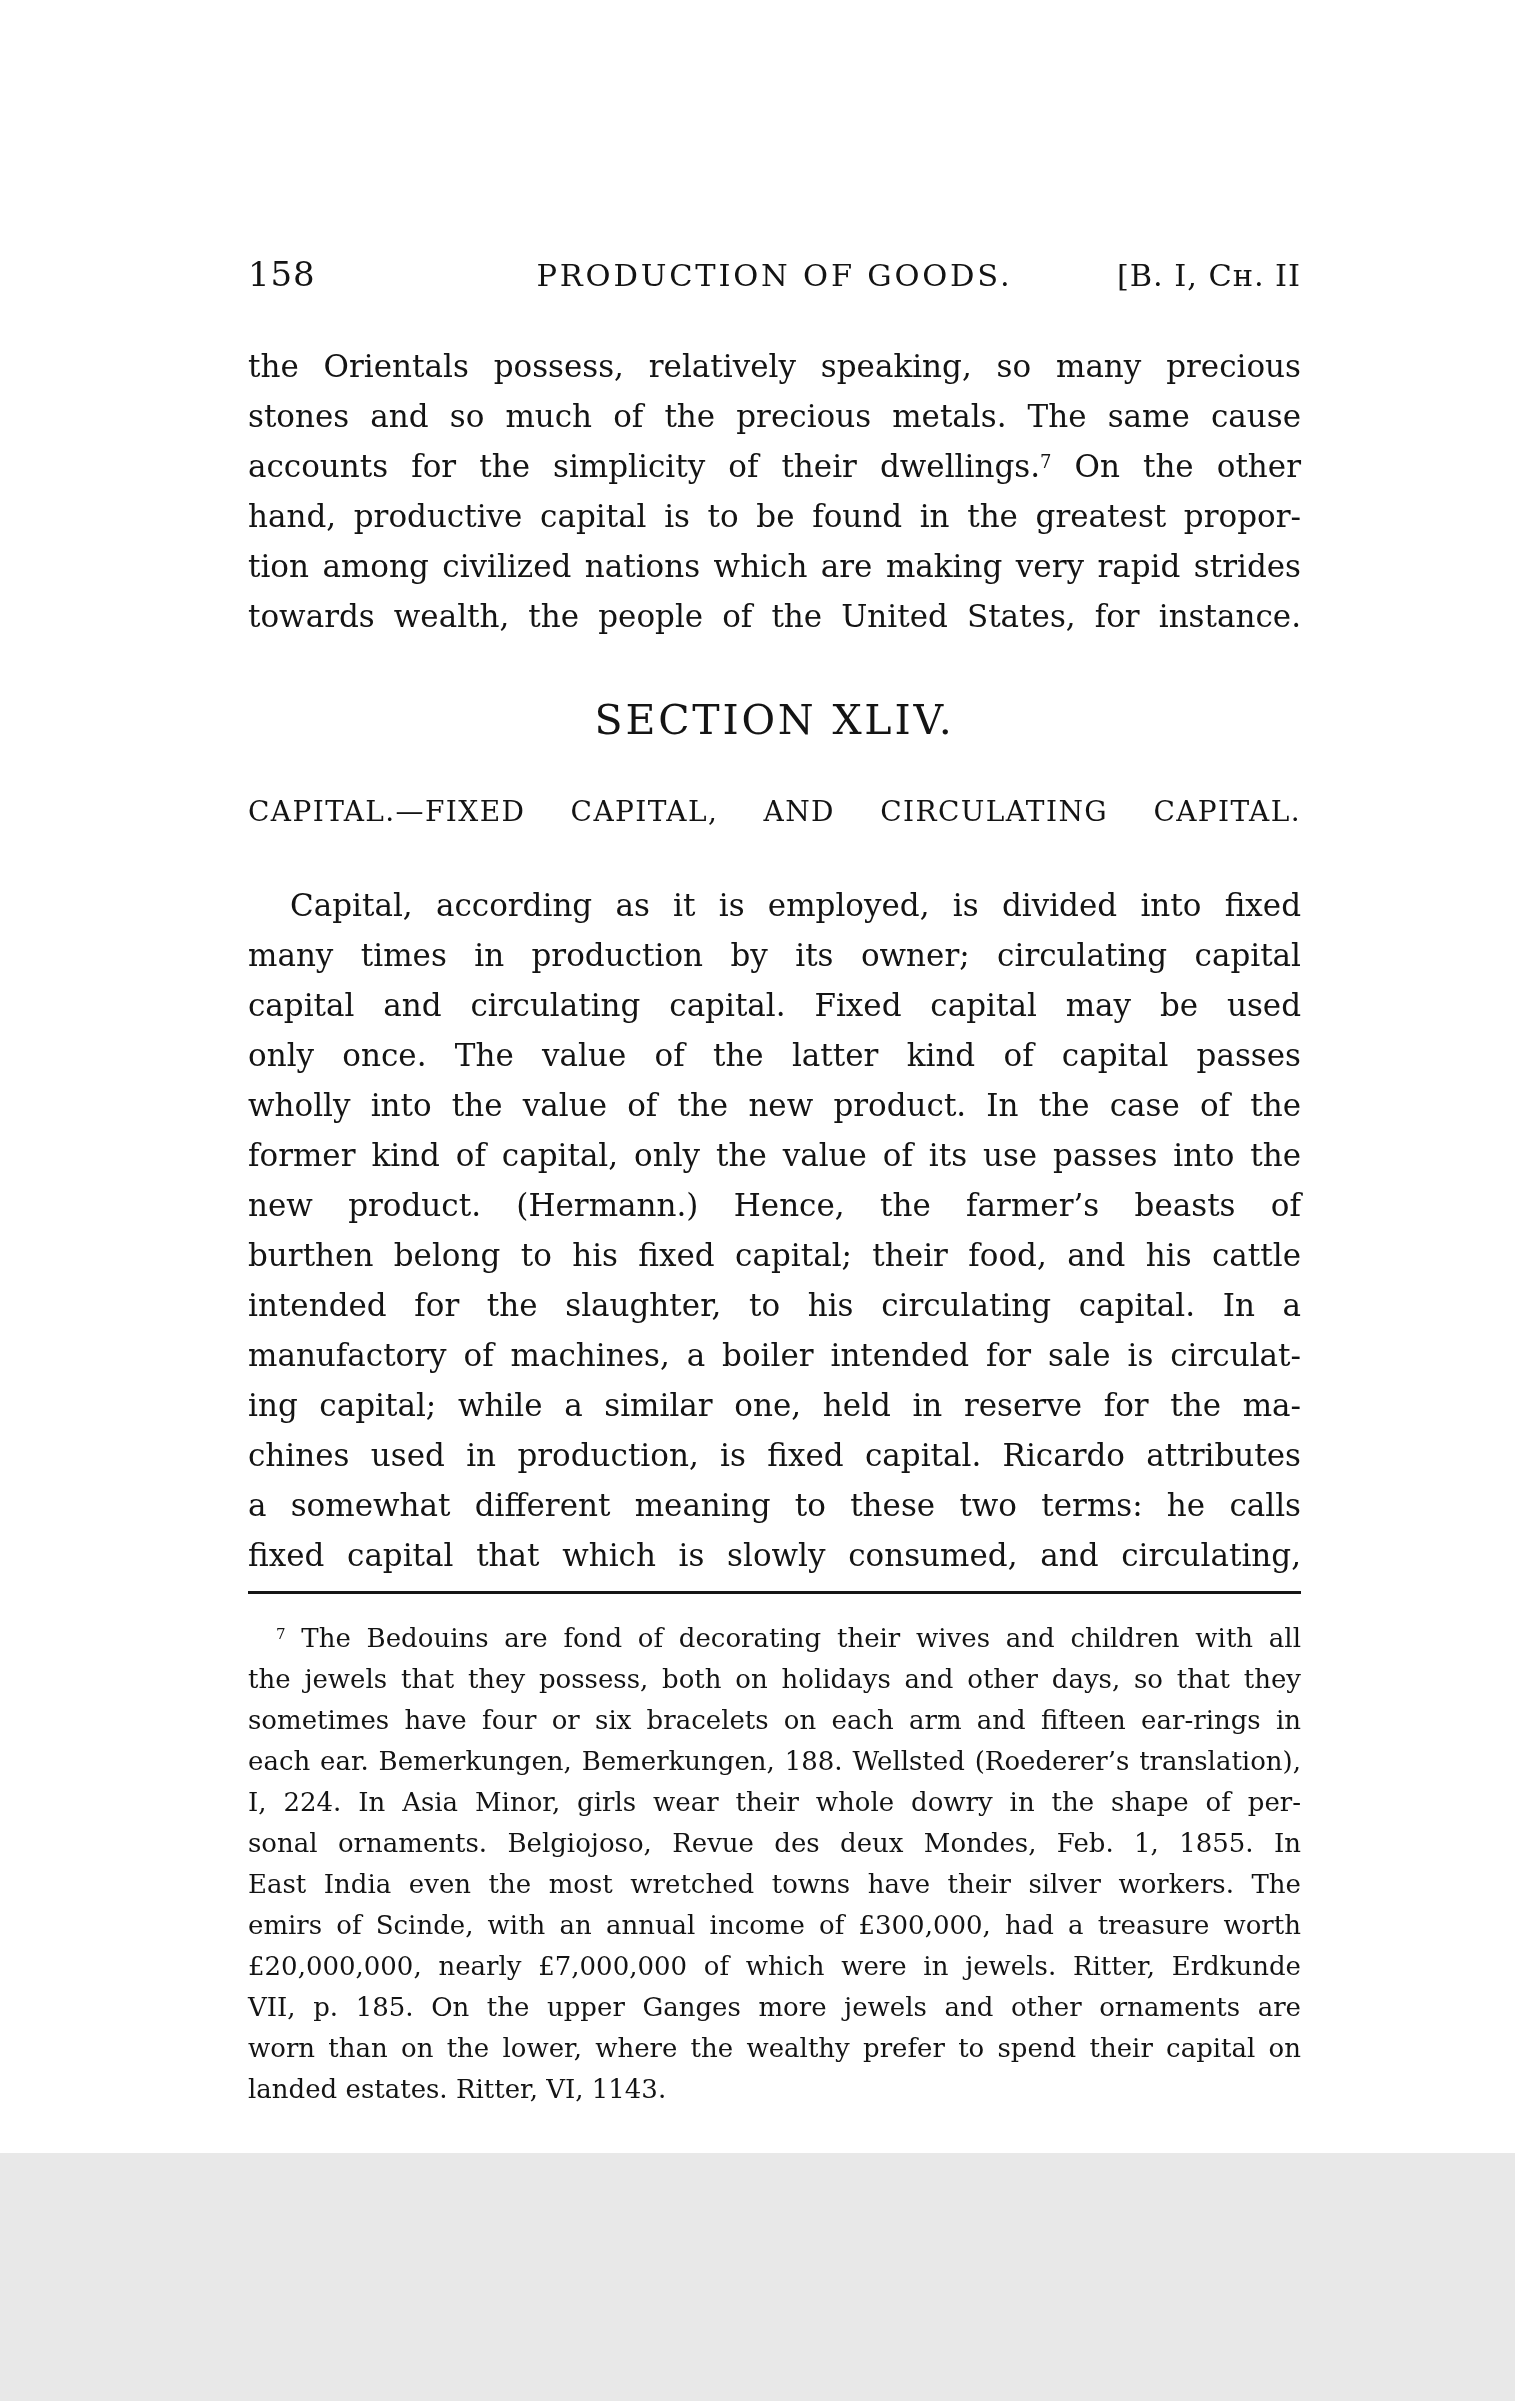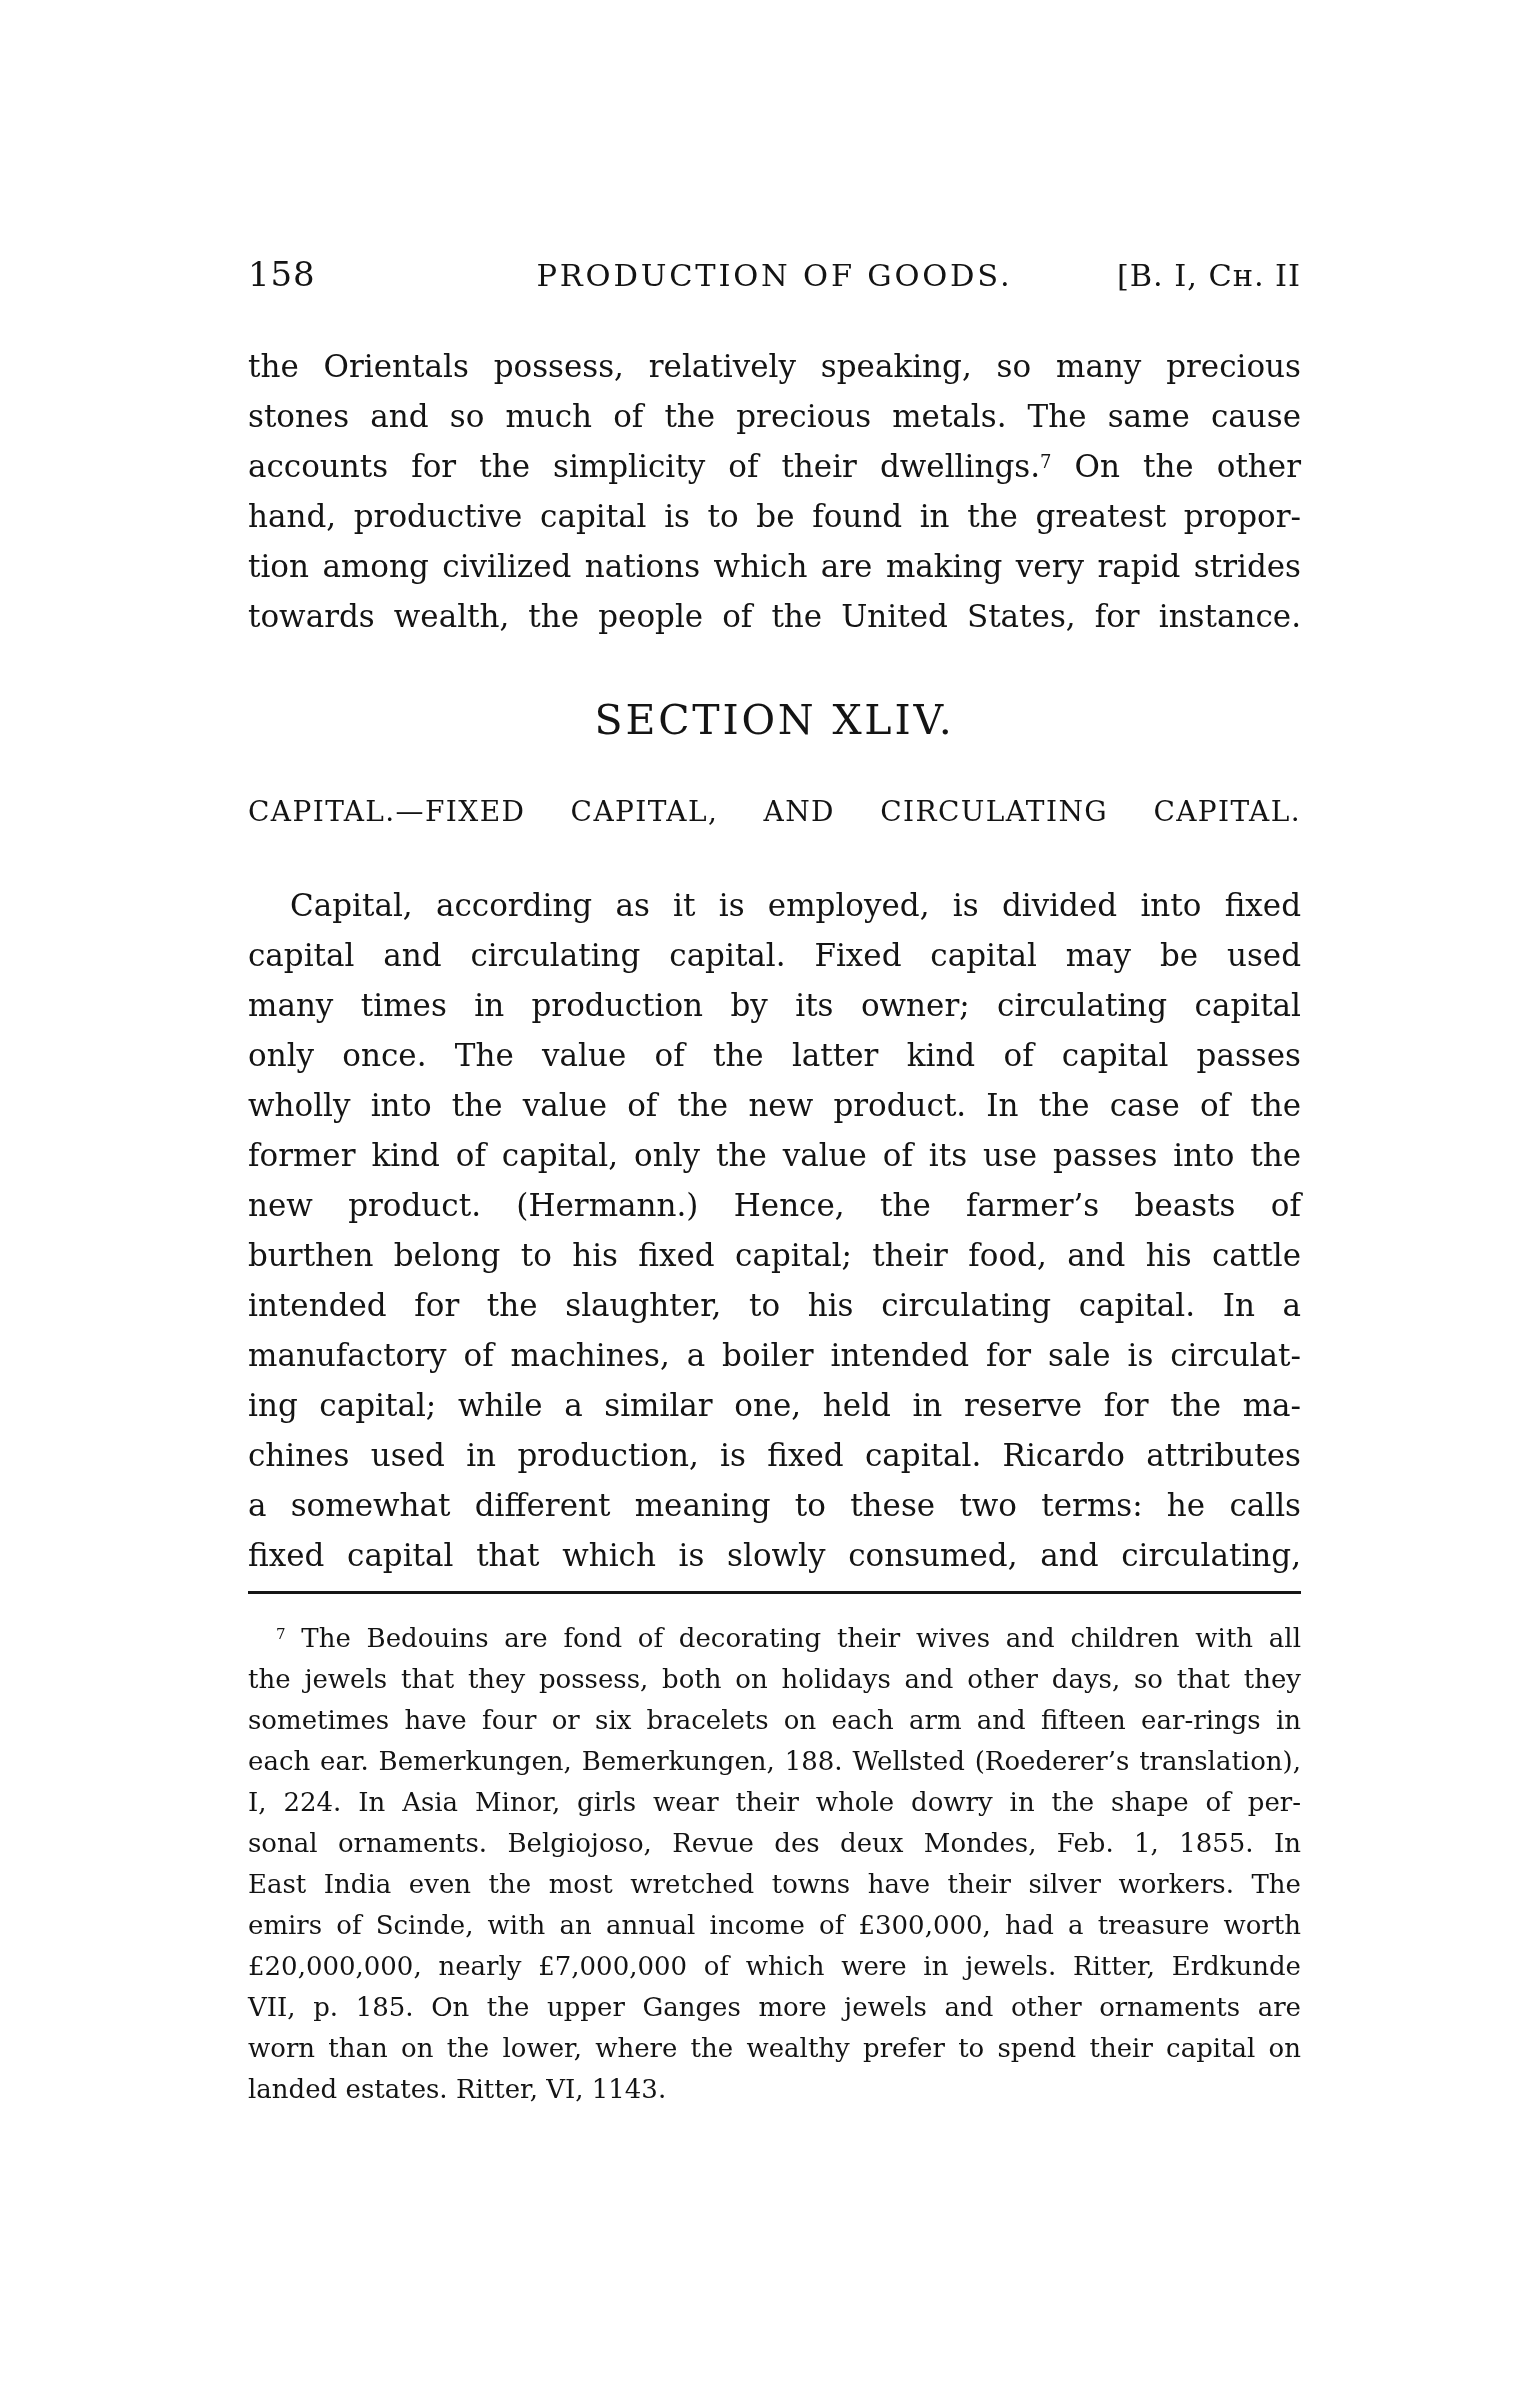--- a/index.html
+++ b/index.html
@@ -1,19 +1,19 @@
 <!DOCTYPE html>
 <html style="font-size:14.8px"><head>
 <meta charset="utf-8">
 <style>
   html, body { margin: 0; padding: 0; background: #e8e8e8; }
   .page {
     position: relative;
     width: 1516px;
-    height: 2401px;
+    height: 2153px;
     background: #ffffff;
     color: #141414;
     font-family: "DejaVu Serif", "Liberation Serif", serif;
     overflow: hidden;
     box-sizing: border-box;
   }
   .column {
     position: absolute;
     left: 248px;
     top: 0;
@@ -99,22 +99,22 @@
         <div class="line"><span>tion among civilized nations which are making very rapid strides</span></div>
         <div class="line"><span>towards wealth, the people of the United States, for instance.</span></div>
       </div>
 
     <h2 class="sec-head">SECTION XLIV.</h2>
 
     <h3 class="sec-subhead">CAPITAL.—FIXED CAPITAL, AND CIRCULATING CAPITAL.</h3>
 
     <div class="para p-capital">
         <div class="line ind"><span>Capital, according as it is employed, is divided into fixed</span></div>
+        <div class="line"><span>many times in production by its owner; circulating capital</span></div>
         <div class="line"><span>capital and circulating capital. Fixed capital may be used</span></div>
-        <div class="line"><span>many times in production by its owner; circulating capital</span></div>
         <div class="line"><span>only once. The value of the latter kind of capital passes</span></div>
         <div class="line"><span>wholly into the value of the new product. In the case of the</span></div>
         <div class="line"><span>former kind of capital, only the value of its use passes into the</span></div>
         <div class="line"><span>new product. </span><span class="it">(Hermann.)</span><span> Hence, the farmer’s beasts of</span></div>
         <div class="line"><span>burthen belong to his fixed capital; their food, and his cattle</span></div>
         <div class="line"><span>intended for the slaughter, to his circulating capital. In a</span></div>
         <div class="line"><span>manufactory of machines, a boiler intended for sale is circulat-</span></div>
         <div class="line"><span>ing capital; while a similar one, held in reserve for the ma-</span></div>
         <div class="line"><span>chines used in production, is fixed capital. Ricardo attributes</span></div>
         <div class="line"><span>a somewhat different meaning to these two terms: he calls</span></div>

